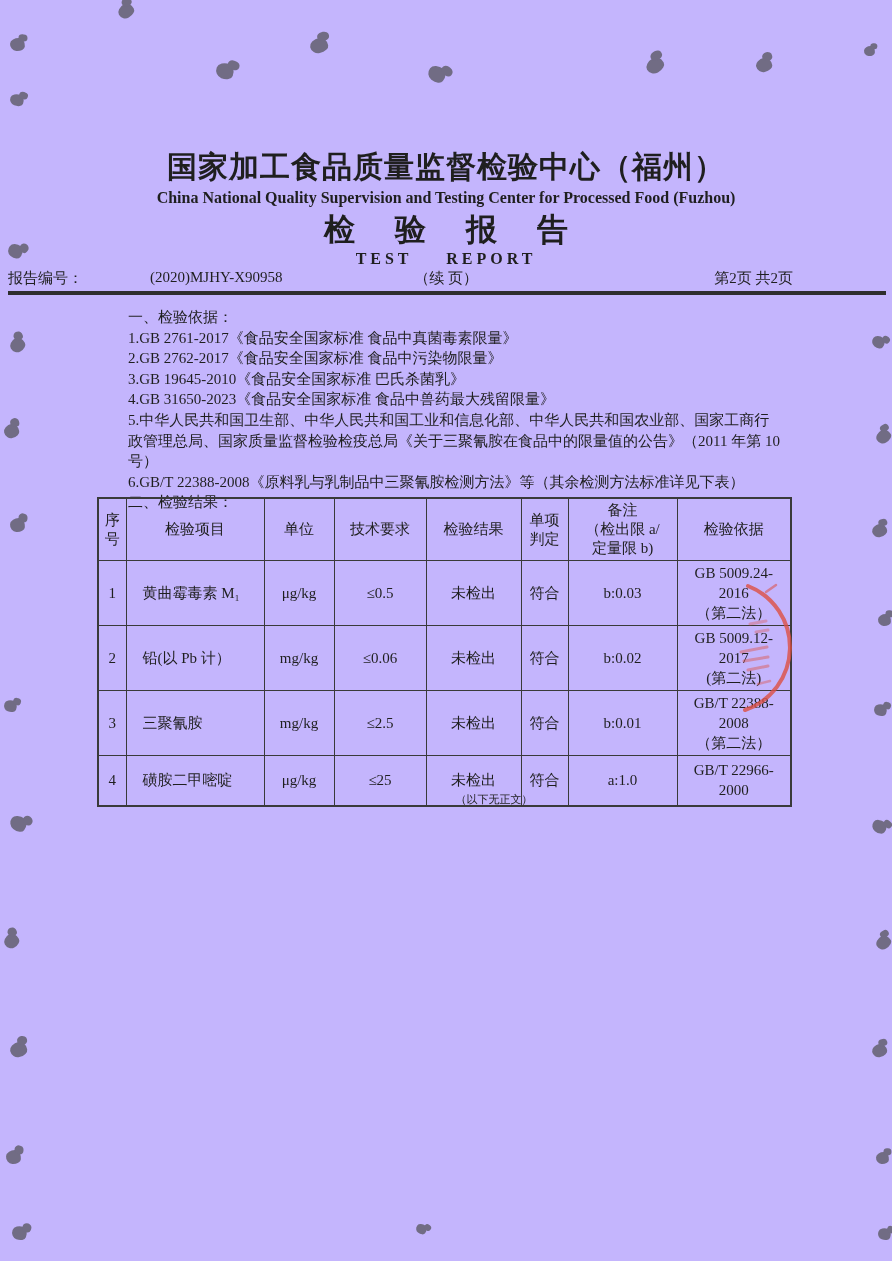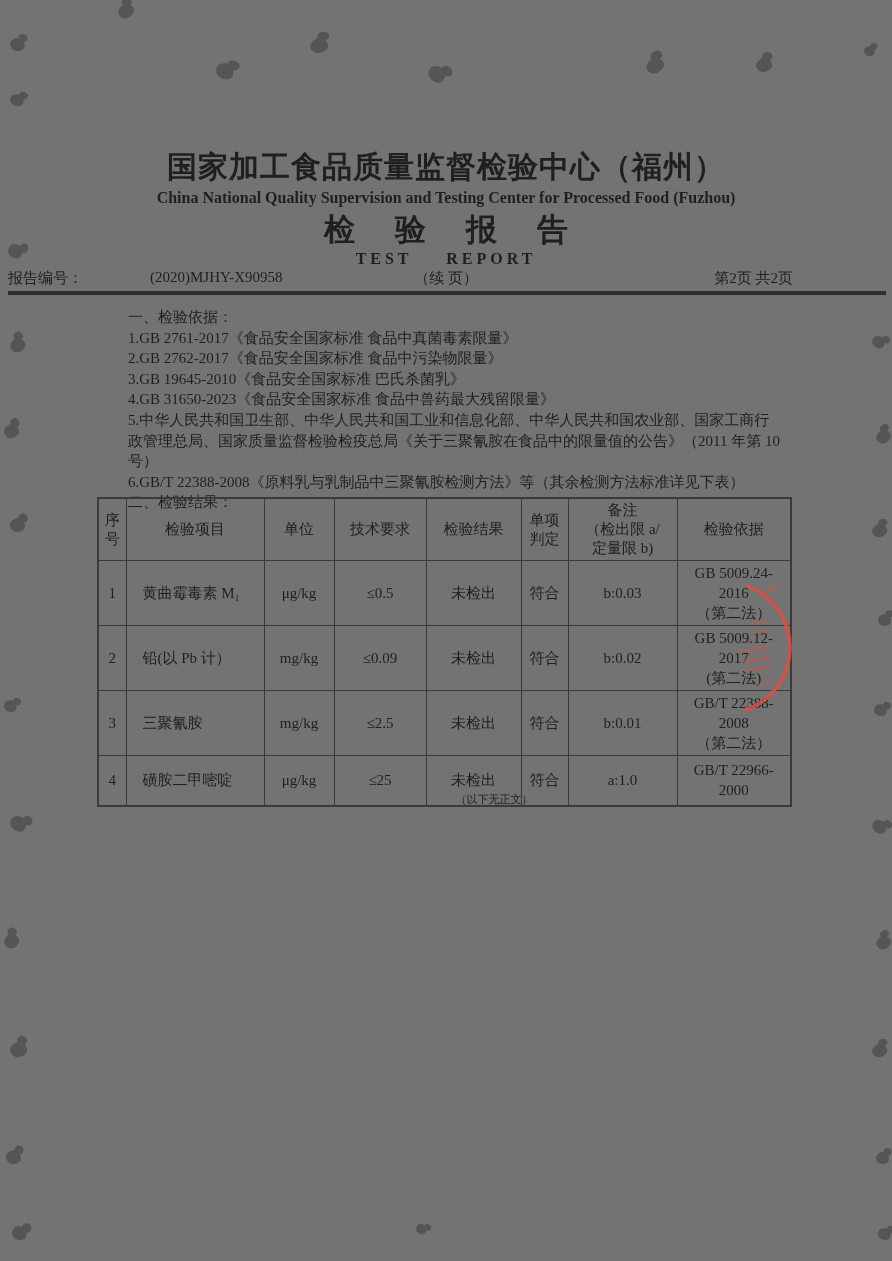--- a/index.html
+++ b/index.html
@@ -1,17 +1,17 @@
 <!DOCTYPE html>
 <html><head>
 <meta charset="utf-8">
 <style>
   html,body{margin:0;padding:0;background:#ffffff;}
   .page{
-    position:relative;width:892px;height:1261px;background:#737373;
+    position:relative;width:892px;height:1261px;background:#c4b5fd;
     overflow:hidden;color:#1f1f1f;
     font-family:"Liberation Serif","DejaVu Serif",serif;
   }
   
   .hdr{position:absolute;top:148px;left:0;width:100%;text-align:center;}
   .t-center-cn{font-size:30px;font-weight:bold;letter-spacing:1px;line-height:38px;}
   .t-center-en{font-size:16px;font-weight:bold;line-height:20px;margin-top:2px;}
   .t-report-cn{font-size:31px;font-weight:bold;letter-spacing:40px;padding-left:40px;line-height:36px;margin-top:4px;}
   .t-report-en{font-size:16px;font-weight:bold;letter-spacing:4px;word-spacing:26px;line-height:22px;}
   
@@ -124,21 +124,21 @@
           <td>未检出</td>
           <td>符合</td>
           <td>b:0.03</td>
           <td>GB 5009.24-2016
 （第二法）</td>
         </tr>
         <tr class="r1">
           <td>2</td>
           <td class="item">铅(以 Pb 计）</td>
           <td>mg/kg</td>
-          <td>≤0.09</td>
+          <td>≤0.06</td>
           <td>未检出</td>
           <td>符合</td>
           <td>b:0.02</td>
           <td>GB 5009.12-2017
 (第二法)</td>
         </tr>
         <tr class="r2">
           <td>3</td>
           <td class="item">三聚氰胺</td>
           <td>mg/kg</td>

